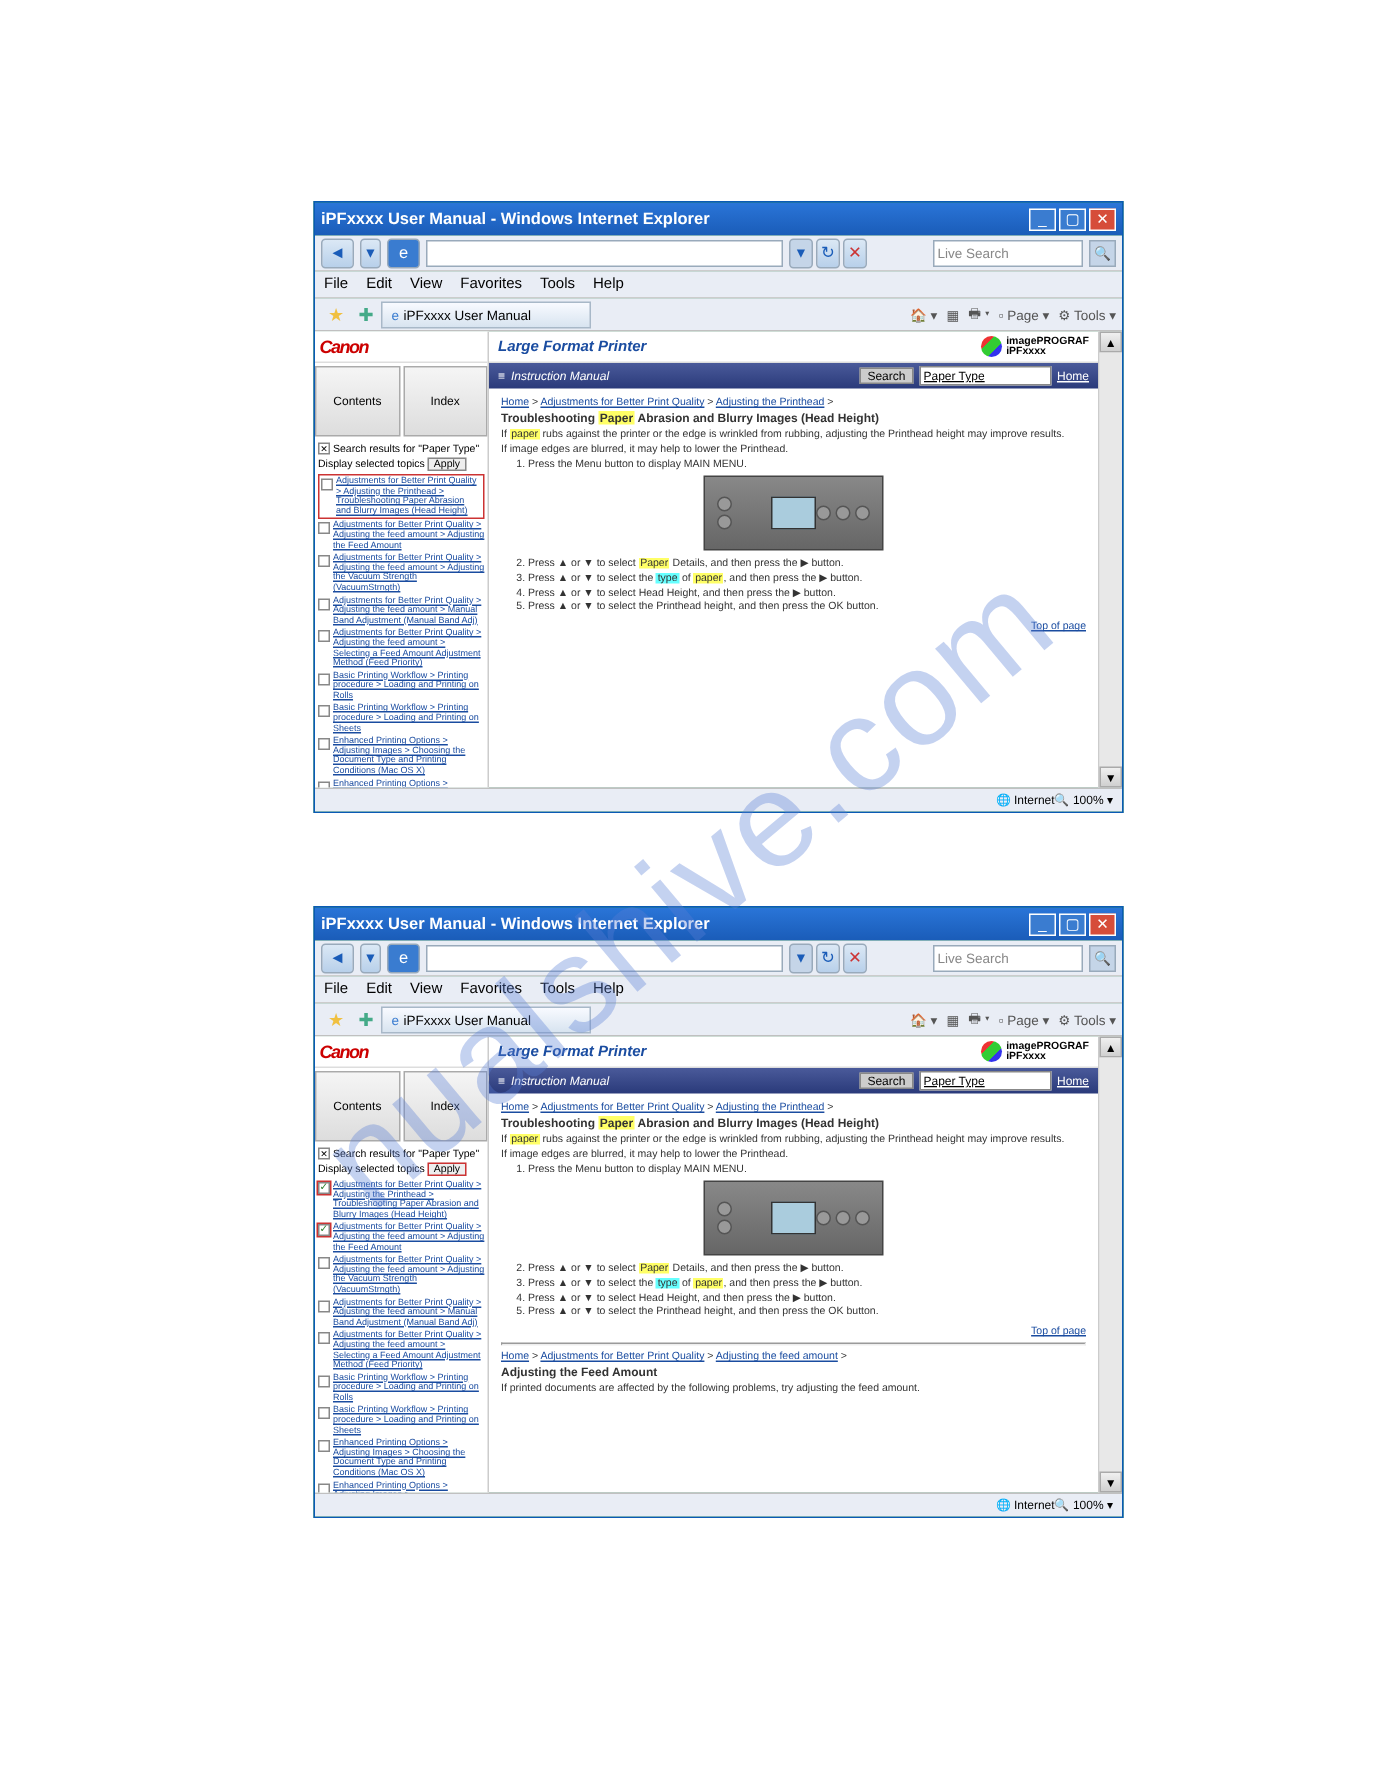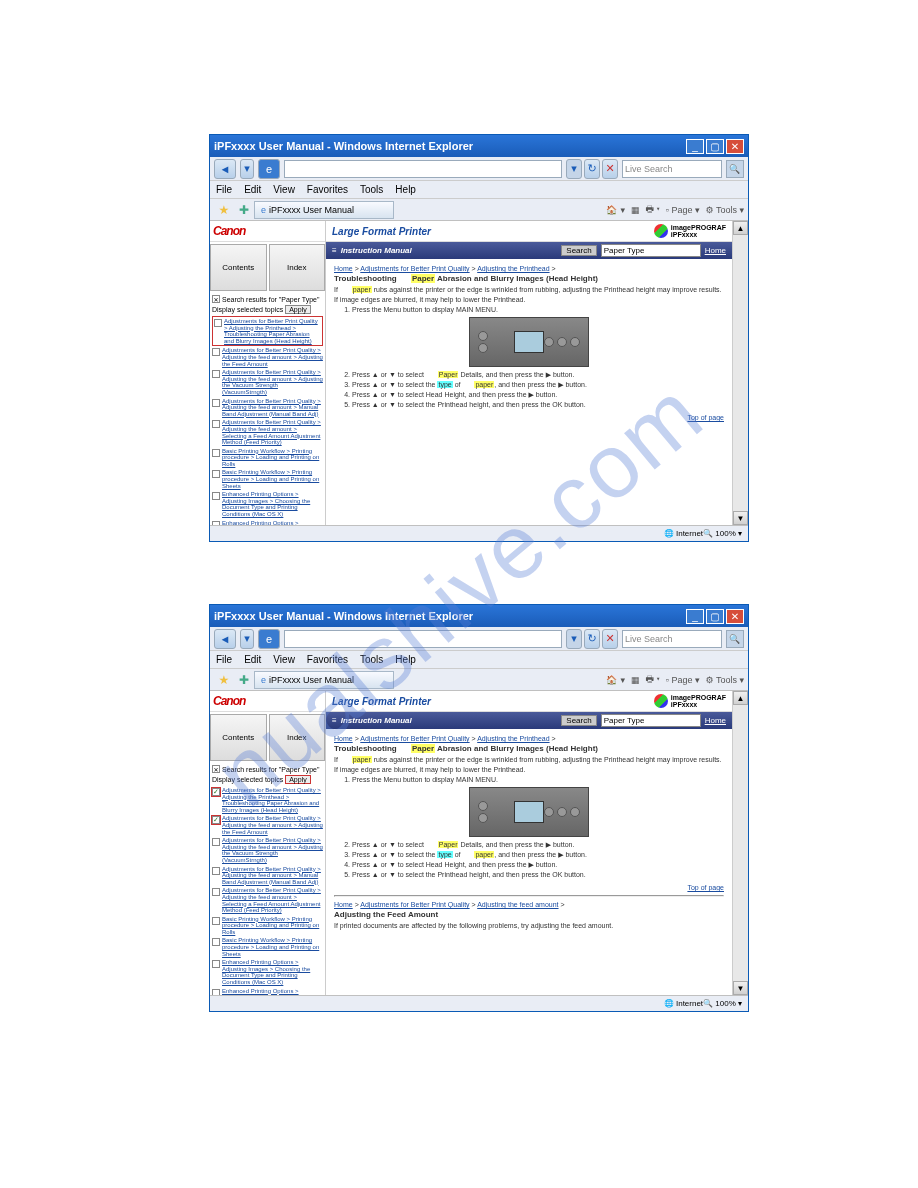--- a/index.html
+++ b/index.html
@@ -11,21 +11,21 @@
 .box2 { top: 604px; height: 408px; }
 .title-bar { background: linear-gradient(#2a75d8,#1a5cb8); height: 22px; display: flex; align-items: center; padding: 0 4px; color: #fff; font-size: 11px; }
 .title-bar-text { flex: 1; font-weight: bold; }
 .win-btns { display: flex; gap: 2px; }
 .win-btn { width: 18px; height: 15px; border: 1px solid #fff; background: #3a7cd0; color: #fff; font-size: 10px; display: flex; align-items: center; justify-content: center; }
 .win-close { background: #d64d3a; }
 .nav-row { background: #e9edf5; height: 24px; display: flex; align-items: center; padding: 2px 4px; gap: 4px; border-bottom: 1px solid #ccc;}
 .nav-btn { width: 22px; height: 20px; border: 1px solid #9ab; background: linear-gradient(#dbe8f5,#b8d0ea); border-radius: 3px; display:flex; align-items:center; justify-content:center; font-size:11px; color:#1a5cb8;}
 .addr { flex: 1; background: #fff; border: 1px solid #9ab; height: 18px; }
 .refresh-x { display:flex; gap:2px; }
-.search-box { width: 100px; background:#fff; border:1px solid #9ab; height:18px; display:flex; align-items:center; font-size:9px; color:#888; padding:0 2px;}
+.search-box { width: 100px; background:#fff; border:1px solid #9ab; height:18px; display:flex; align-items:center; font-size:9px; color:#888; padding:0 2px;margin-left:40px;}
 .search-go { width: 18px; height:18px; background:#c5d5e8; border:1px solid #9ab; display:flex; align-items:center; justify-content:center; font-size:9px;}
 .menu-row { background:#e9edf5; height:18px; display:flex; align-items:center; padding:0 6px; gap:12px; font-size:10px; border-bottom:1px solid #ccc;}
 .tab-row { background:#e9edf5; height:22px; display:flex; align-items:center; padding:2px 4px; border-bottom:1px solid #c0c0c0;}
 .fav-icon{ width:16px; height:16px; display:flex; align-items:center; justify-content:center; font-size:12px; margin:0 2px;}
 .tab { background: linear-gradient(#f8faff,#d8e4f0); border:1px solid #a8b8c8; height:18px; display:flex; align-items:center; padding:0 6px; font-size:9px; width:140px;}
 .tool-icons { margin-left:auto; display:flex; gap:6px; font-size:9px; color:#555; align-items:center;}
 
 .content-area { display:flex; height: calc(100% - 22px - 24px - 18px - 22px - 16px); background:#fff;}
 .left-panel { width: 116px; background:#fff; border-right:1px solid #ccc; overflow:hidden; font-size:7px; position:relative;}
 .canon-row { display:flex; align-items:center; border-bottom:1px solid #ddd; padding:3px;}
@@ -41,29 +41,29 @@
 .result-text { color:#1a4ca0; text-decoration:underline; font-size:6px;}
 .result-item.highlighted { border:1px solid #c33; padding:1px; }
 
 .right-panel { flex:1; display:flex; flex-direction:column; overflow:hidden;}
 .header-row { display:flex; align-items:center; padding:3px 6px; border-bottom:1px solid #ddd;}
 .lfp-title { color:#1a4ca0; font-style:italic; font-weight:bold; font-size:10px;}
 .logo-prograf { margin-left:auto; display:flex; align-items:center; gap:3px; font-size:7px; font-weight:bold;}
 .prograf-icon { width:14px; height:14px; background:linear-gradient(135deg,#e33 33%,#3c3 33% 66%,#33e 66%); border-radius:50%;}
 
 .instr-bar { background:linear-gradient(#4a5a9a,#2a3a7a); color:#fff; display:flex; align-items:center; padding:2px 6px; font-size:8px;}
-.instr-title { font-style:italic; font-weight:bold;}
+.instr-title { font-style:italic; font-weight:normal;}
 .search-btn-bar { margin-left:auto; background:#ccc; border:1px solid #888; padding:0 4px; font-size:8px; color:#000;}
-.search-input-bar { background:#fff; border:1px solid #888; width:100px; height:13px; font-size:8px; padding:0 2px; margin:0 4px;}
+.search-input-bar { background:#fff; border:1px solid #888; width:88px; height:13px; font-size:8px; padding:0 2px; margin:0 4px;text-decoration:underline;}
 .home-link { color:#fff; text-decoration:underline; font-size:8px;}
 
 .doc-body { padding:6px 8px; font-size:7px; color:#333; overflow:hidden;}
 .breadcrumb { color:#1a4ca0; text-decoration:underline; font-size:7px;}
 .doc-title { font-weight:bold; font-size:8px; margin:2px 0;}
-.hl-yellow { background:#ff6; padding:0 1px;margin-left:12px;}
+.hl-yellow { background:#ff6; padding:0 1px;}
 .hl-cyan { background:#6ff; padding:0 1px;}
 .doc-para { margin:3px 0; font-size:7px;}
 .step-list { margin:3px 0 3px 18px; font-size:7px;}
 .step-list li { margin:2px 0;}
 .printer-img { width:120px; height:50px; margin:4px auto; background:linear-gradient(#888,#666); border:1px solid #444; display:flex; align-items:center; justify-content:center; position:relative;}
 .printer-screen { width:30px; height:22px; background:#aaccdd; border:1px solid #333; }
 .printer-btns { position:absolute; left:8px; display:flex; flex-direction:column; gap:2px;}
 .pbtn{width:10px;height:10px;border-radius:50%;background:#999;border:1px solid #555;}
 .printer-right{position:absolute;right:8px;display:flex;gap:3px;}
 .top-page { text-align:right; margin-top:6px;}

